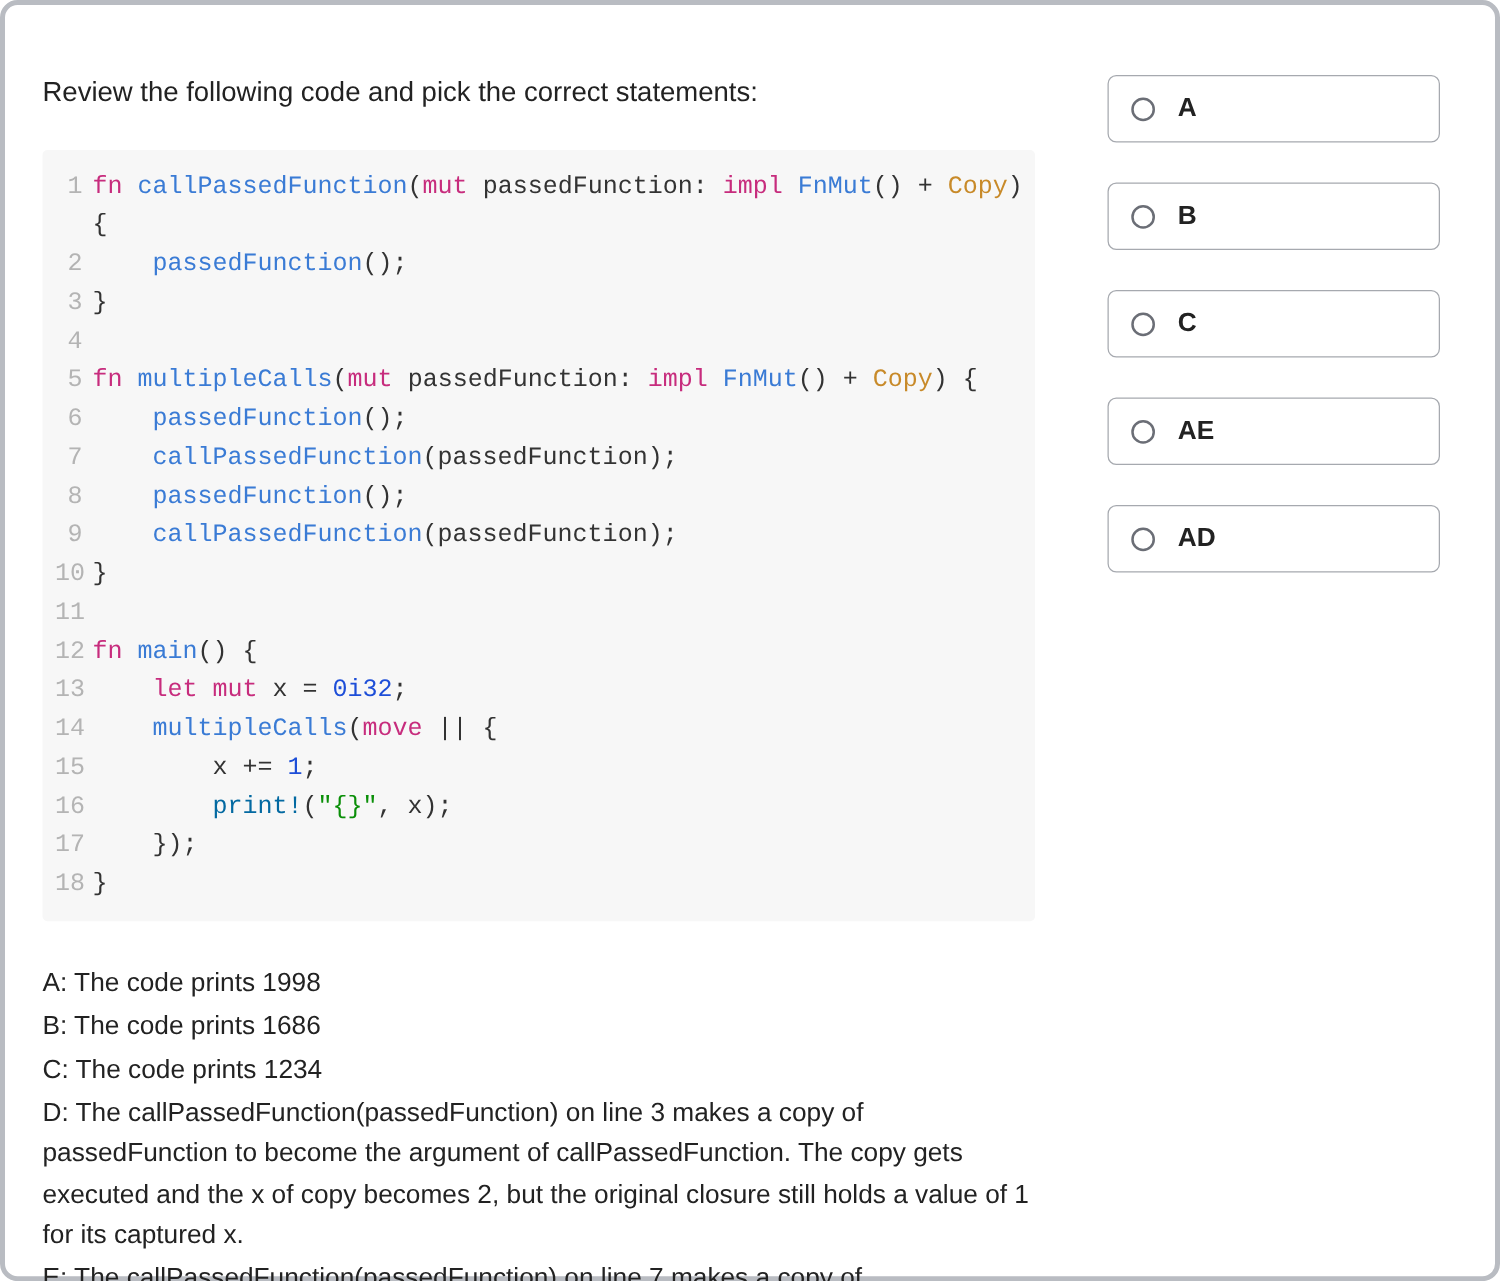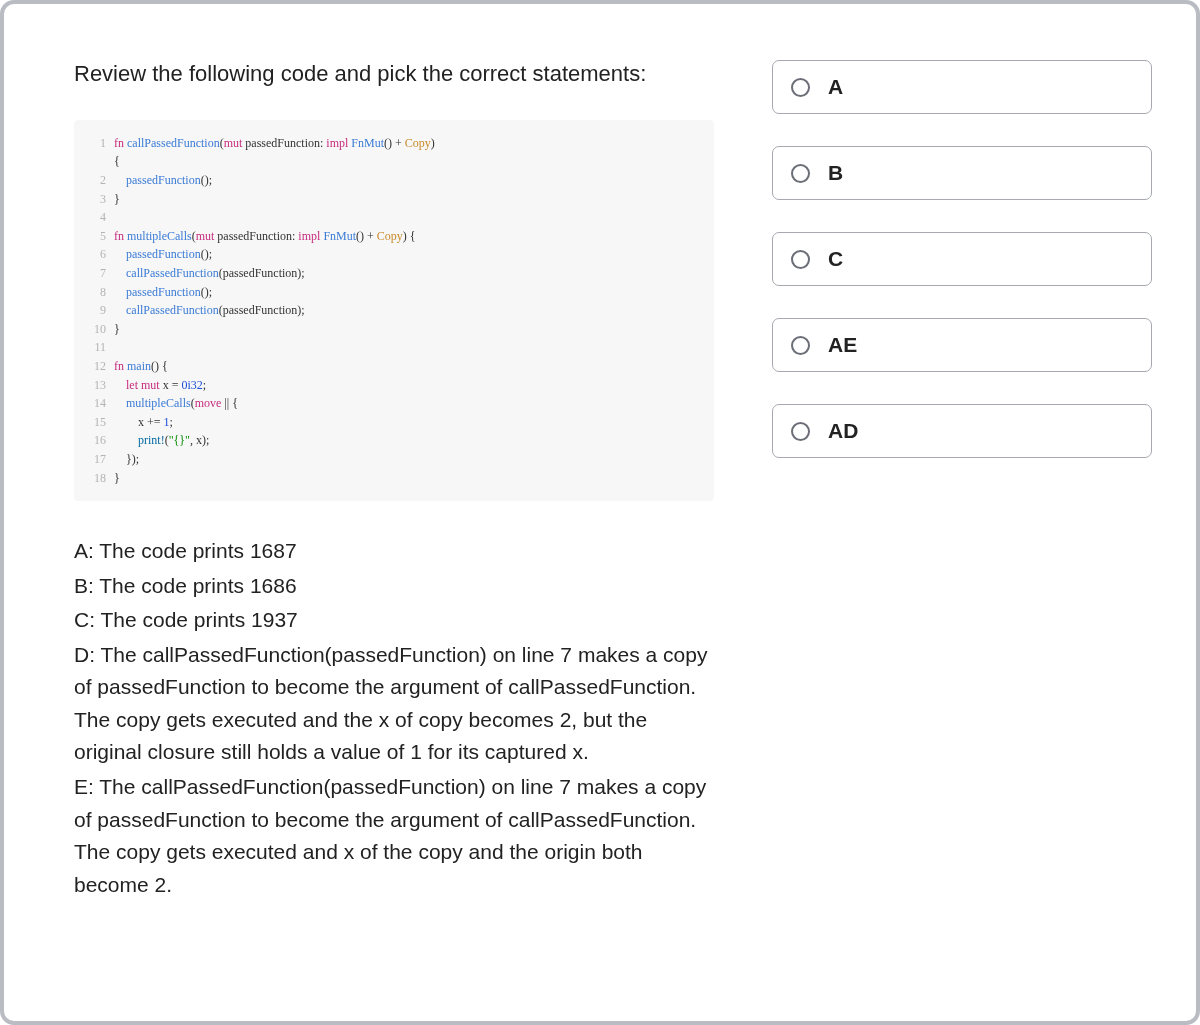--- a/index.html
+++ b/index.html
@@ -7,21 +7,21 @@
     margin: 0;
     padding: 0;
     font-family: -apple-system, BlinkMacSystemFont, "Segoe UI", Helvetica, Arial, sans-serif;
     background: #fff;
   }
   .frame {
     width: 1200px;
     height: 1025px;
     border: 4px solid #b9bcc2;
     border-radius: 14px;
-    padding: 50px 44px 40px 70px;
+    padding: 50px 44px 40px 30px;
     display: flex;
     gap: 58px;
     background: #fff;
   }
   .left {
     flex: 0 0 640px;
   }
   .right {
     flex: 1;
     display: flex;
@@ -32,22 +32,22 @@
   .question {
     font-size: 22px;
     color: #222;
     margin: 4px 0 30px 0;
     line-height: 1.45;
   }
   .codeblock {
     background: #f7f7f7;
     border-radius: 4px;
     padding: 14px 10px 14px 10px;
-    font-family: Liberation Serif, serif;
-    font-size: 12px;
+    font-family: Liberation Mono, monospace;
+    font-size: 20px;
     line-height: 1.55;
     color: #333;
     white-space: pre;
     overflow: hidden;
   }
   .codeblock .ln {
     display: inline-block;
     width: 22px;
     text-align: right;
     color: #b4b4b4;
@@ -99,24 +99,24 @@
 </head>
 <body>
 
 <div class="frame">
   <div class="left">
     <div class="question">Review the following code and pick the correct statements:</div>
 
     <div class="codeblock" id="codeblock"><div><span class="ln">1</span><span class="kw">fn</span> <span class="fnname">callPassedFunction</span>(<span class="kw">mut</span> <span class="plain">passedFunction</span>: <span class="kw">impl</span> <span class="fnname">FnMut</span>() + <span class="type">Copy</span>)</div><div><span class="ln">&nbsp;</span>{</div><div><span class="ln">2</span>    <span class="call">passedFunction</span>();</div><div><span class="ln">3</span>}</div><div><span class="ln">4</span></div><div><span class="ln">5</span><span class="kw">fn</span> <span class="fnname">multipleCalls</span>(<span class="kw">mut</span> <span class="plain">passedFunction</span>: <span class="kw">impl</span> <span class="fnname">FnMut</span>() + <span class="type">Copy</span>) {</div><div><span class="ln">6</span>    <span class="call">passedFunction</span>();</div><div><span class="ln">7</span>    <span class="call">callPassedFunction</span>(<span class="plain">passedFunction</span>);</div><div><span class="ln">8</span>    <span class="call">passedFunction</span>();</div><div><span class="ln">9</span>    <span class="call">callPassedFunction</span>(<span class="plain">passedFunction</span>);</div><div><span class="ln">10</span>}</div><div><span class="ln">11</span></div><div><span class="ln">12</span><span class="kw">fn</span> <span class="fnname">main</span>() {</div><div><span class="ln">13</span>    <span class="kw">let</span> <span class="kw">mut</span> x = <span class="num">0i32</span>;</div><div><span class="ln">14</span>    <span class="call">multipleCalls</span>(<span class="kw">move</span> || {</div><div><span class="ln">15</span>        x += <span class="num">1</span>;</div><div><span class="ln">16</span>        <span class="macro">print!</span>(<span class="str">"{}"</span>, x);</div><div><span class="ln">17</span>    });</div><div><span class="ln">18</span>}</div></div>
 
     <div class="statements" id="statements">
-        <div class="stmt">A: The code prints 1687</div>
+        <div class="stmt">A: The code prints 1998</div>
         <div class="stmt">B: The code prints 1686</div>
-        <div class="stmt">C: The code prints 1937</div>
-        <div class="stmt">D: The callPassedFunction(passedFunction) on line 7 makes a copy of passedFunction to become the argument of callPassedFunction. The copy gets executed and the x of copy becomes 2, but the original closure still holds a value of 1 for its captured x.</div>
+        <div class="stmt">C: The code prints 1234</div>
+        <div class="stmt">D: The callPassedFunction(passedFunction) on line 3 makes a copy of passedFunction to become the argument of callPassedFunction. The copy gets executed and the x of copy becomes 2, but the original closure still holds a value of 1 for its captured x.</div>
         <div class="stmt">E: The callPassedFunction(passedFunction) on line 7 makes a copy of passedFunction to become the argument of callPassedFunction. The copy gets executed and x of the copy and the origin both become 2.</div>
       </div>
   </div>
 
   <div class="right" id="options">
       <div class="option">
      <span class="radio"></span>
      <span class="opt-label">A</span>
    </div>
       <div class="option">

